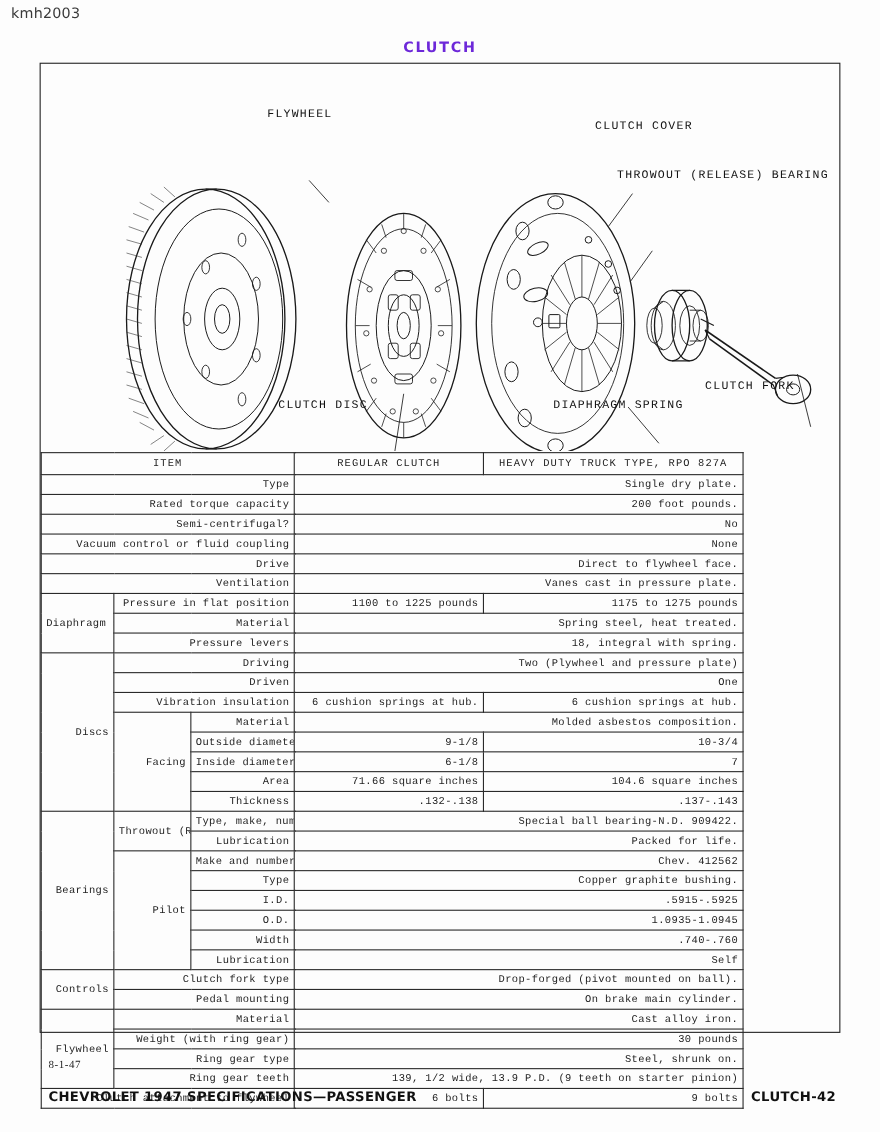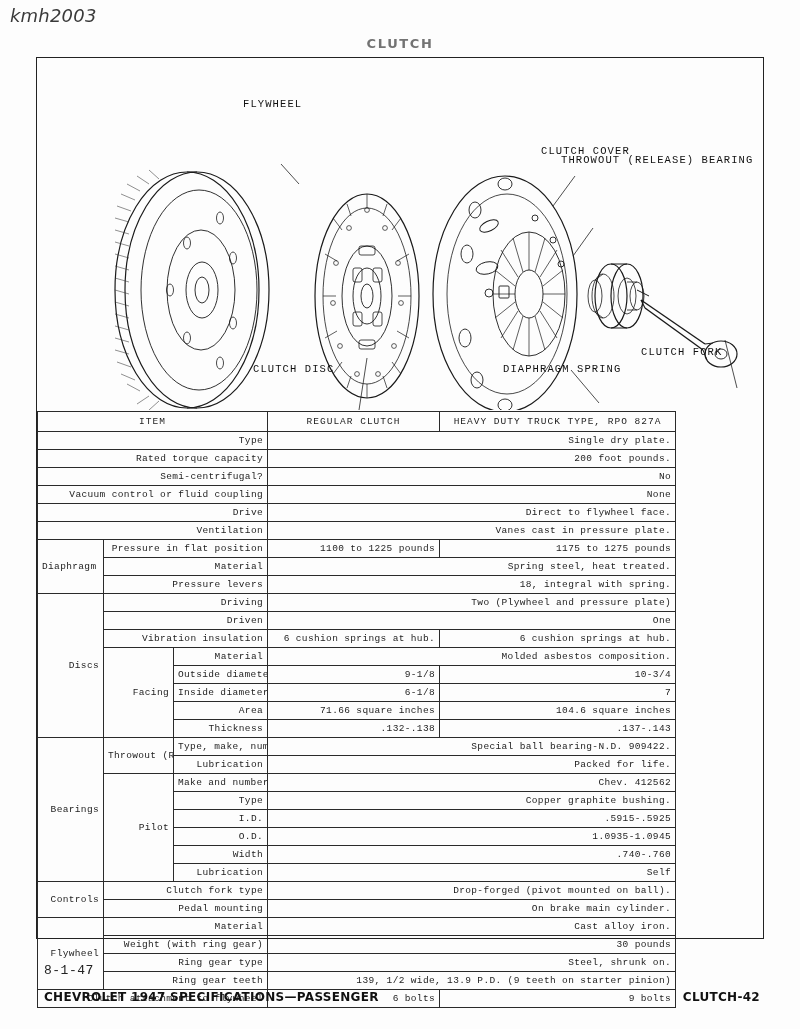--- a/index.html
+++ b/index.html
@@ -20,38 +20,37 @@
     inset: 0;
     background: #fdfdfd;
   }
 
   
   .watermark {
     position: absolute;
     left: 10px;
     top: 5px;
     font-family: "DejaVu Sans", sans-serif;
-    font-size: 18px;
+    font-size: 13px;
     color: #3a3a3a;
     letter-spacing: 0.2px;
-    font-style: italic;
   }
 
   
   .page-title {
     position: absolute;
     top: 36px;
     left: 0;
     width: 800px;
     text-align: center;
     font-family: "DejaVu Sans", sans-serif;
     font-weight: bold;
     font-size: 13px;
     letter-spacing: 1.6px;
-    color: #737373;
+    color: #6d28d9;
   }
 
   
   .frame {
     position: absolute;
     left: 36px;
     top: 57px;
     width: 728px;
     height: 882px;
     border: 1.5px solid #222;
@@ -111,22 +110,22 @@
   .c-hd     { width: 236px; }
   .val      { text-align: right; }
   .lbl      { text-align: right; }
   .grp      { vertical-align: top; padding-top: 2px; }
 
   
   .foot-date {
     position: absolute;
     left: 44px;
     top: 963px;
-    font-family: Liberation Mono, monospace;
-    font-size: 13px;
+    font-family: Liberation Serif, serif;
+    font-size: 10px;
     letter-spacing: 0.5px;
     color: #222;
   }
   .foot-left {
     position: absolute;
     left: 44px;
     top: 990px;
     font-family: "DejaVu Sans", sans-serif;
     font-weight: bold;
     font-size: 12px;
@@ -280,21 +279,21 @@
           <path d="M538 118 L516 148"></path>
           <path d="M556 170 L536 198"></path>
           <path d="M688 282 L700 330"></path>
           <path d="M562 345 L534 312"></path>
           <path d="M322 352 L330 300"></path>
         </g>
       </g>
     </svg>
 
     <div class="diag-label" style="left:206px; top:40px;">FLYWHEEL</div>
-    <div class="diag-label" style="left:504px; top:51px;margin-top:36px;">CLUTCH COVER</div>
+    <div class="diag-label" style="left:504px; top:51px;">CLUTCH COVER</div>
     <div class="diag-label" style="left:524px; top:96px;">THROWOUT (RELEASE) BEARING</div>
     <div class="diag-label" style="left:604px; top:288px;">CLUTCH FORK</div>
     <div class="diag-label" style="left:466px; top:305px;">DIAPHRAGM SPRING</div>
     <div class="diag-label" style="left:216px; top:305px;">CLUTCH DISC</div>
   </div>
 
   <table class="spec-table">
     <colgroup>
       <col class="c-group">
         <col class="c-sub1">

